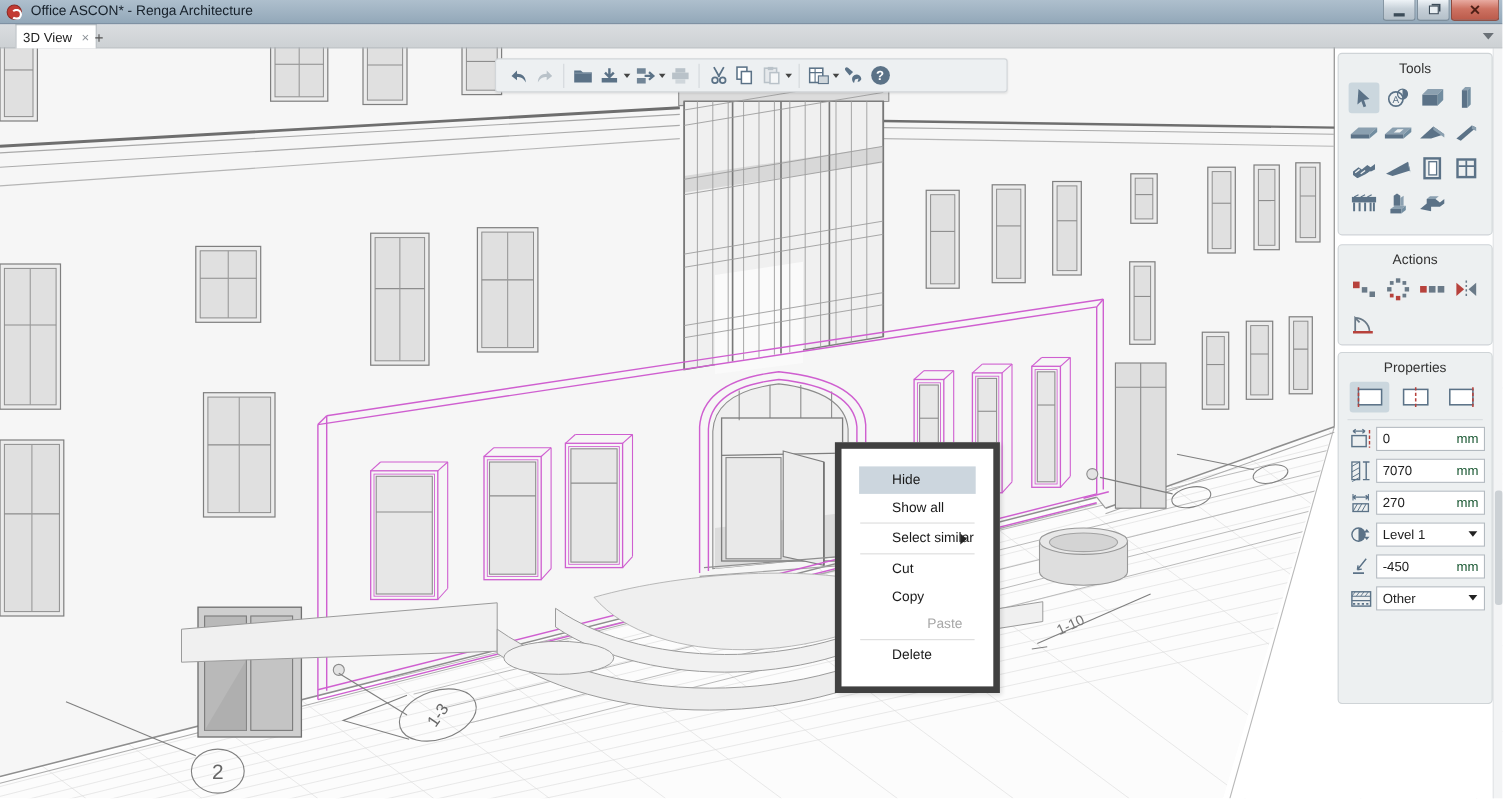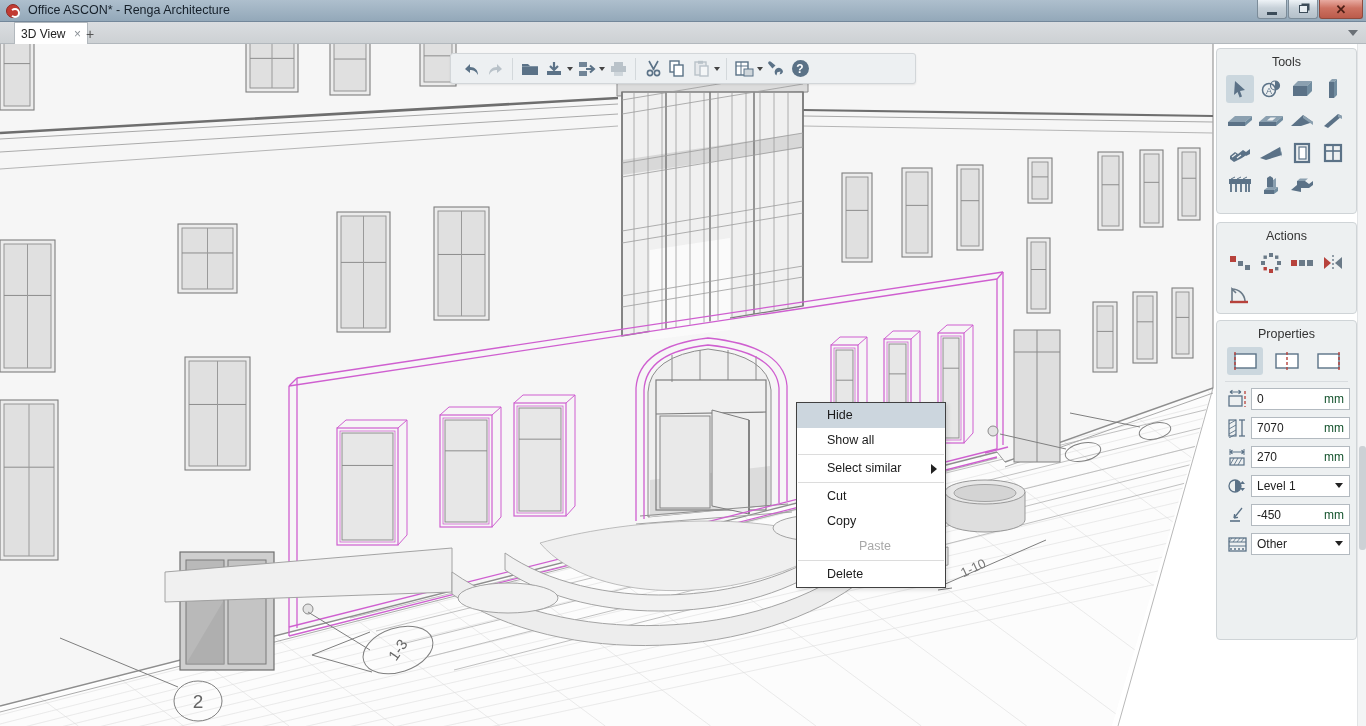--- a/index.html
+++ b/index.html
@@ -68,22 +68,22 @@
   .prop-sep { height:1px; background:#d8dcdf; margin:6px 8px 2px 8px; }
   .prop-row { display:flex; align-items:center; padding:3px 6px 3px 8px; height:29px; }
   .prop-ico { width:26px; height:22px; flex:0 0 auto; display:flex; align-items:center; justify-content:center; }
   .field { position:relative; flex:1; height:22px; background:#fff; border:1px solid #b3bac0;
     font-size:12px; color:#222; display:flex; align-items:center; padding:0 5px; }
   .field .unit { position:absolute; right:5px; color:#14532d; }
   .field .dcaret { position:absolute; right:6px; width:0; height:0;
     border-left:4px solid transparent; border-right:4px solid transparent; border-top:5px solid #222; }
 
   
-  .ctxmenu { position:absolute; left:796px; top:402px; width:150px; background:#fff;
-    border:1px solid #404040; box-shadow:2px 2px 4px rgba(0,0,0,.12); z-index:60; padding:0; }
+  .ctxmenu { position:absolute; left:759px; top:402px; width:150px; background:#fff;
+    border:6px solid #404040; box-shadow:2px 2px 4px rgba(0,0,0,.12); z-index:60; padding:16px; }
   .mi { position:relative; height:25px; line-height:25px; font-size:12.5px; color:#1a1a1a; padding-left:30px; }
   .mi.hl { background:#ccd6de; }
   .mi.disabled { color:#a8a8a8;margin-left:32px; }
   .mi-sep { height:1px; background:#dcdcdc; margin:1px 1px; }
   .mi .sub { position:absolute; right:8px; top:7.5px; width:0; height:0;
     border-top:5px solid transparent; border-bottom:5px solid transparent; border-left:6px solid #222; }
 
   
   #scene { position:absolute; left:0; top:0; z-index:1; }
   .vscroll { position:absolute; right:0; top:44px; width:9px; height:682px; background:#f3f4f5;

